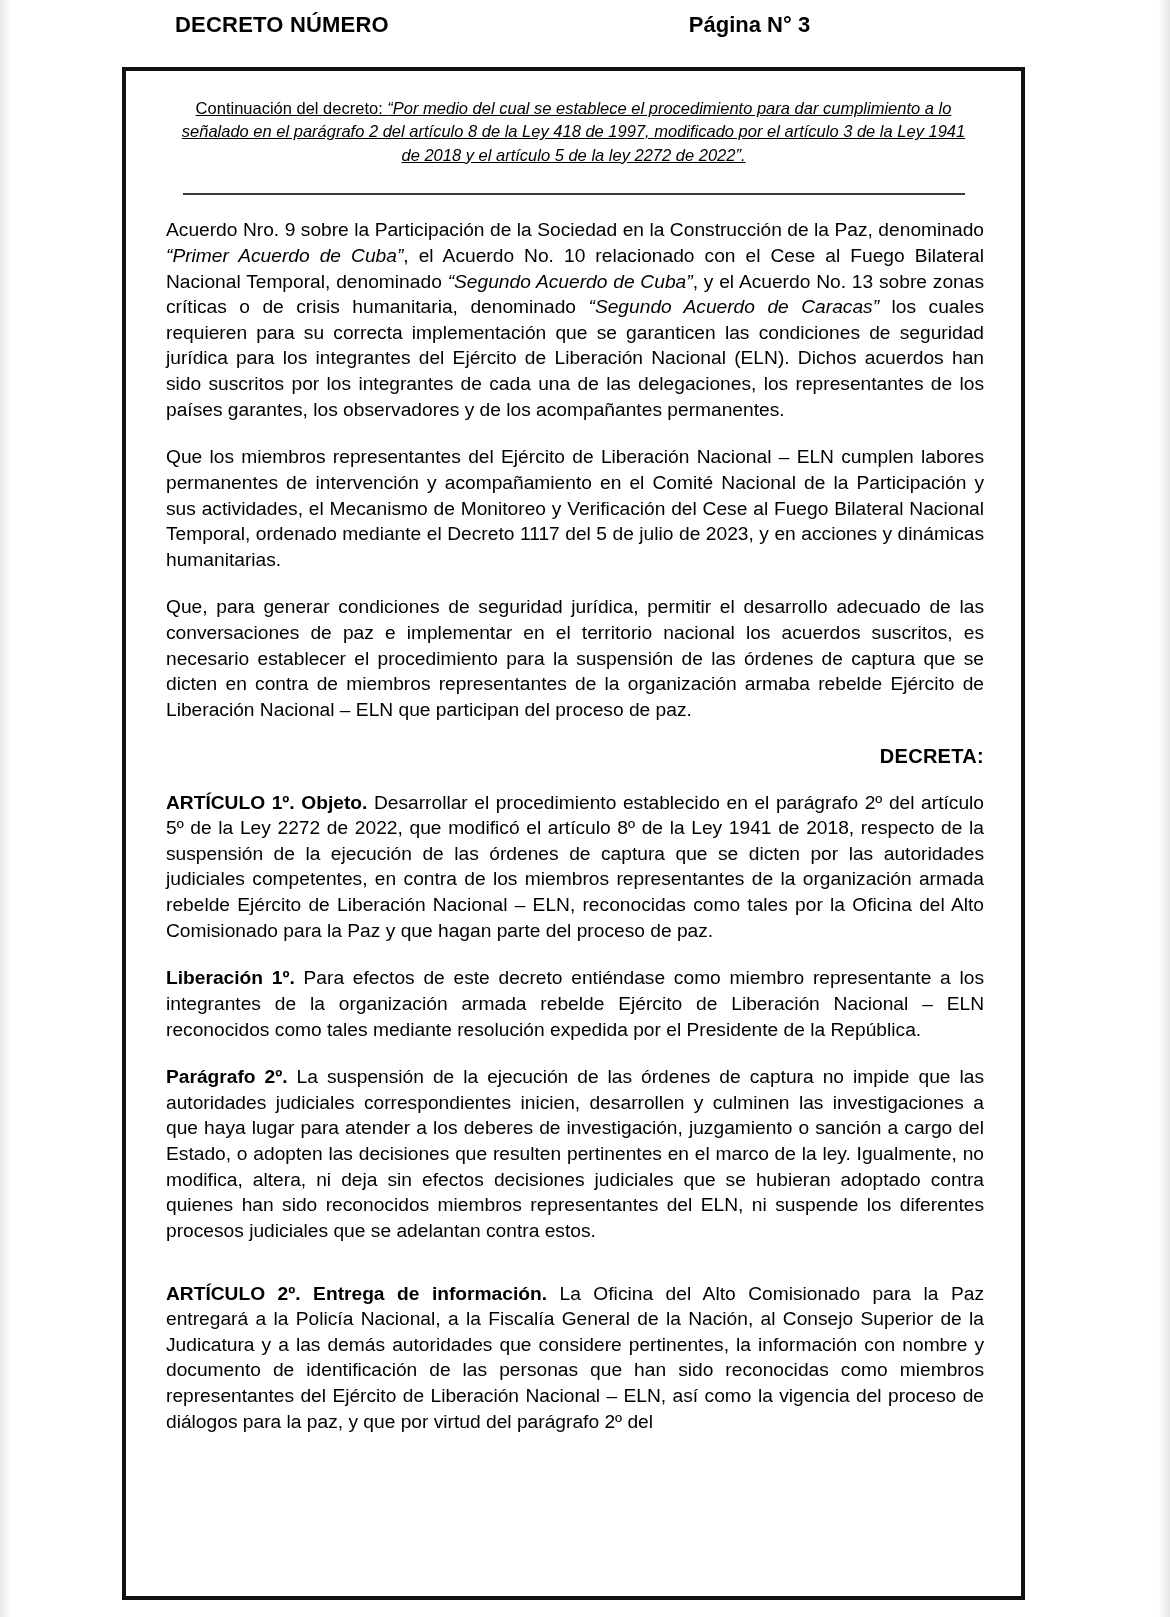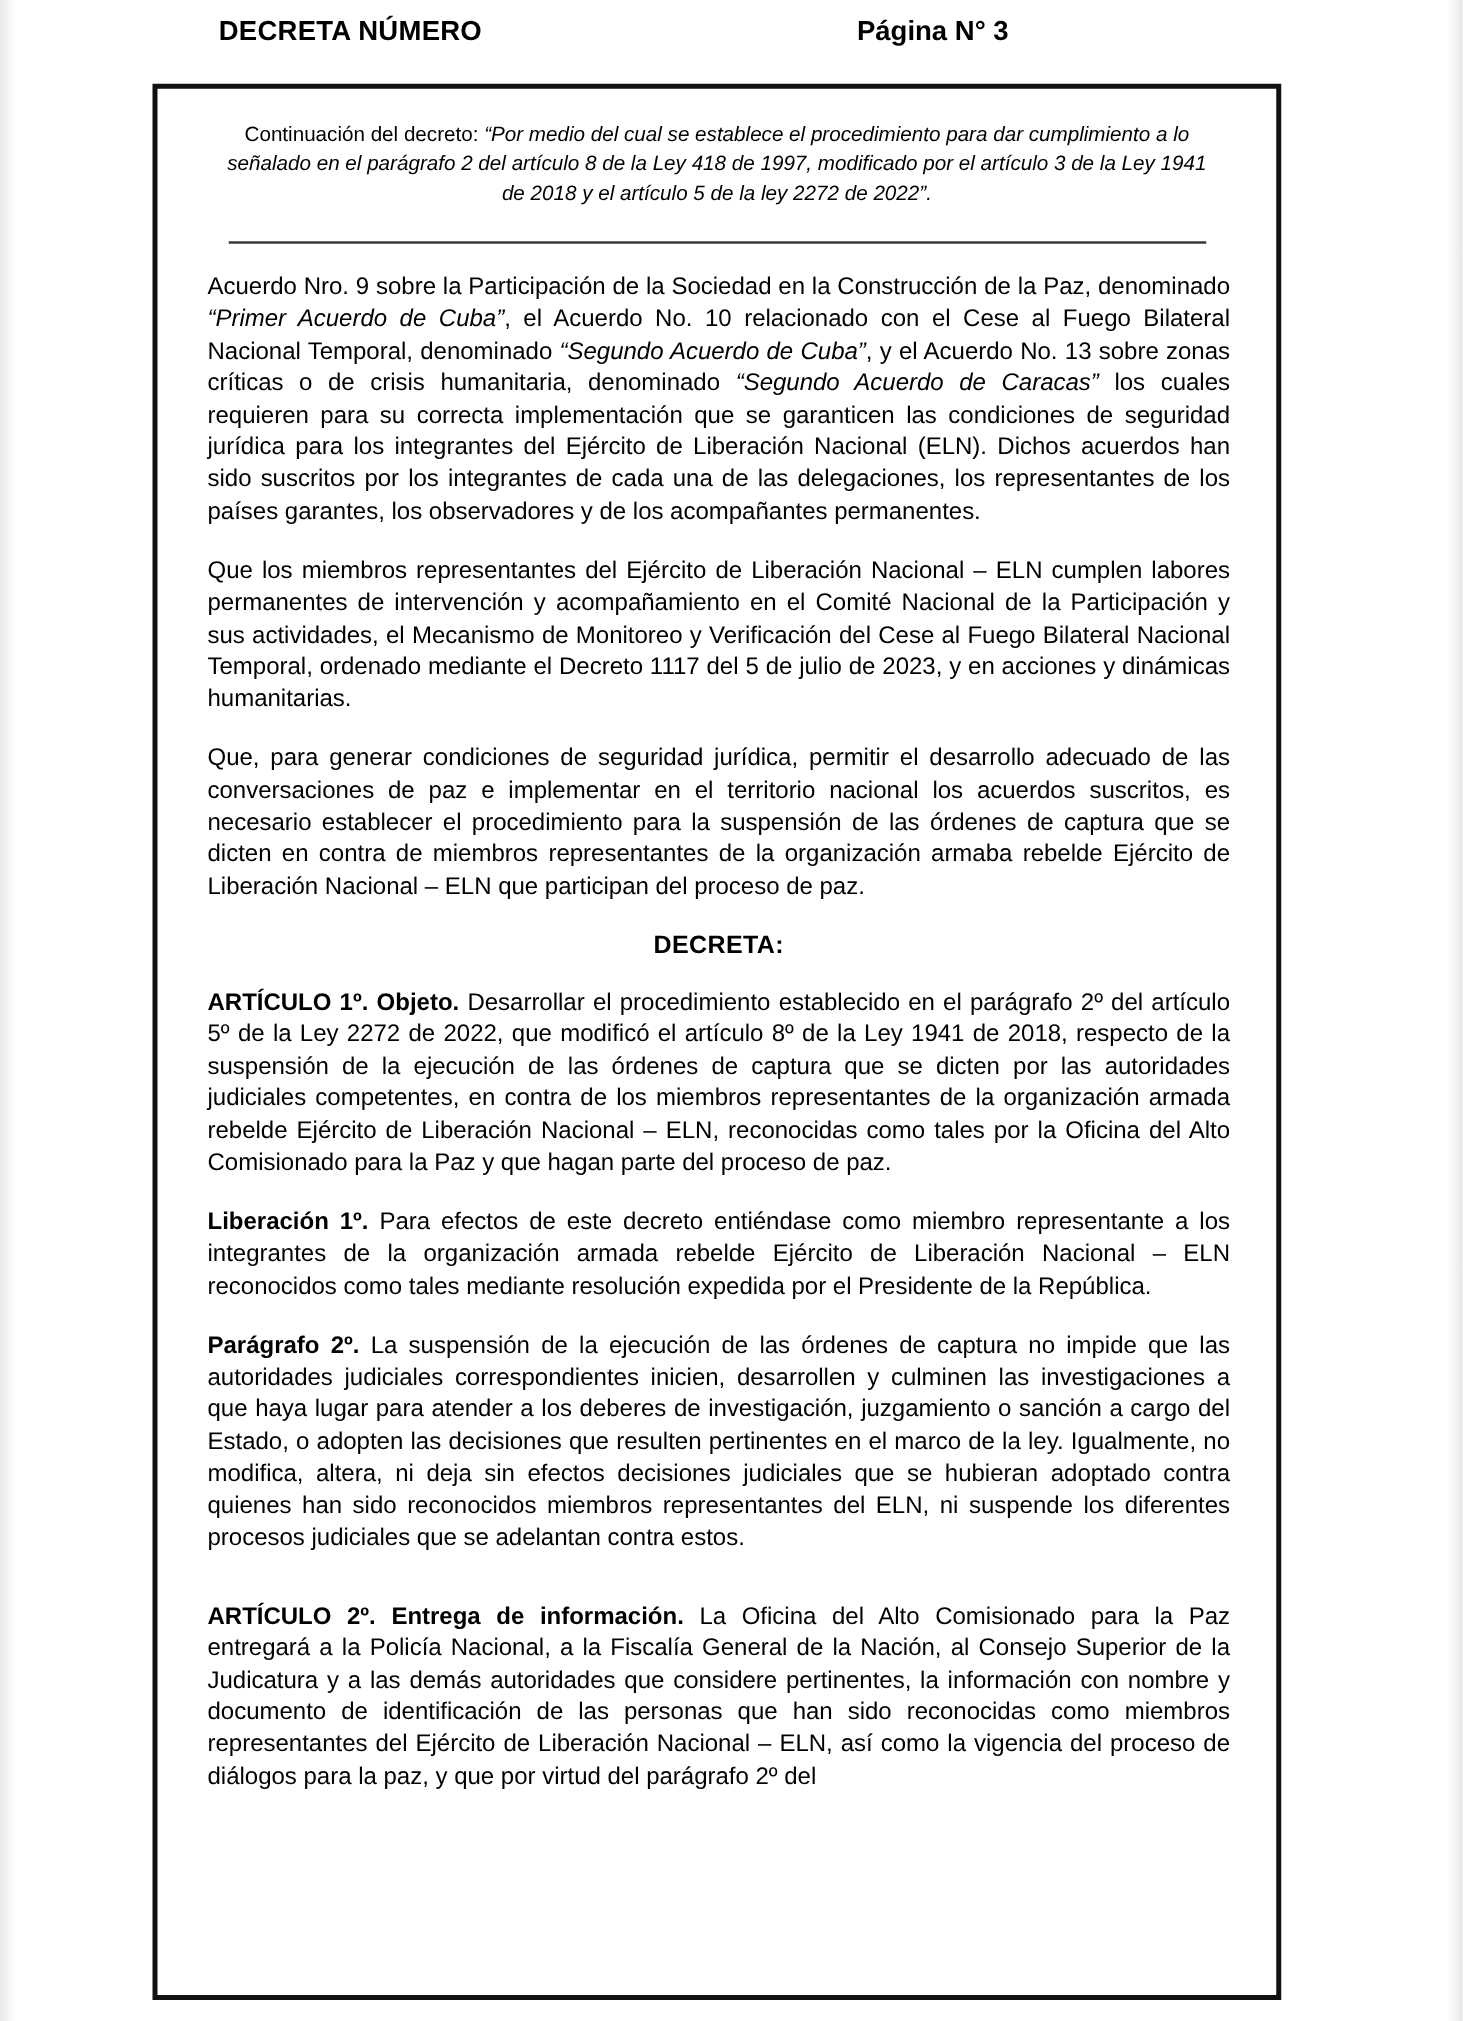--- a/index.html
+++ b/index.html
@@ -84,20 +84,21 @@
   }
 
   
   .continuacion {
     font-size: 16.5px;
     line-height: 1.42;
     text-align: center;
     margin: 0 auto;
     width: 790px;
     font-style: normal;
+    text-decoration: underline;
   }
   .continuacion .lead { font-style: normal; }
   .continuacion .quoted { font-style: italic; }
 
   .rule {
     width: 782px;
     height: 0;
     border-top: 2px solid #3a3a3a;
     margin: 26px auto 0 auto;
   }
@@ -112,37 +113,37 @@
     line-height: 1.335;
     text-align: justify;
     text-justify: inter-word;
     margin: 0 0 22px 0;
   }
   .para.tight { margin-bottom: 20px; margin-top: 37px; }
   .para i { }
   .para b { font-weight: bold; }
 
   .decreta {
-    text-align: center;
+    text-align: right;
     font-weight: bold;
     font-size: 20px;
     margin: 2px 0 22px 0;
     letter-spacing: 0.3px;
   }
 </style>
 </head>
 <body>
 
 <div class="edge-left"></div>
 <div class="edge-right"></div>
 
 <div class="page">
 
   <div class="doc-header">
-    <span class="decreto-numero">DECRETA NÚMERO</span>
+    <span class="decreto-numero">DECRETO NÚMERO</span>
     <span class="pagina">Página N° 3</span>
   </div>
 
   <div class="frame">
     <div class="frame-inner">
 
       <div class="continuacion">
         <span class="lead">Continuación del decreto: </span><span class="quoted">“Por medio del cual se establece el procedimiento para dar cumplimiento a lo señalado en el parágrafo 2 del artículo 8 de la Ley 418 de 1997, modificado por el artículo 3 de la Ley 1941 de 2018 y el artículo 5 de la ley 2272 de 2022”.</span>
       </div>
 

